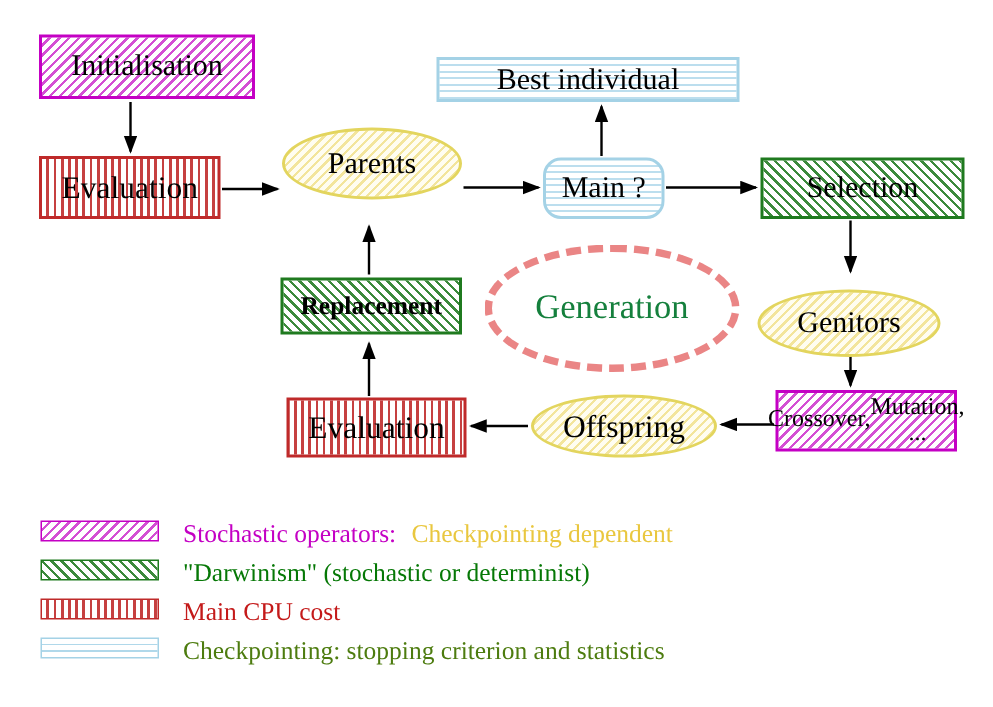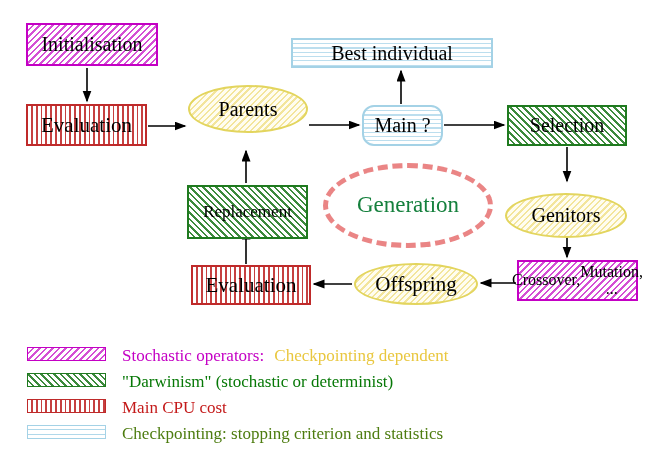--- a/index.html
+++ b/index.html
@@ -58,33 +58,33 @@
       <line x1="444" y1="125" x2="504" y2="125" marker-end="url(#ah)"></line>
       <line x1="567" y1="147" x2="567" y2="181" marker-end="url(#ah)"></line>
       <line x1="567" y1="229" x2="567" y2="257" marker-end="url(#ah)"></line>
       <line x1="516" y1="283" x2="481" y2="283" marker-end="url(#ah)"></line>
       <line x1="352" y1="284" x2="314" y2="284" marker-end="url(#ah)"></line>
       <line x1="246" y1="264" x2="246" y2="229" marker-end="url(#ah)"></line>
       <line x1="246" y1="183" x2="246" y2="151" marker-end="url(#ah)"></line>
     </g>
   </svg>
 
-  <div class="node hatch-magenta" style="left:26px;top:23px;width:132px;height:43px;">Initialisation</div>
+  <div class="node hatch-magenta" style="left:26px;top:23px;width:144px;height:43px;">Initialisation</div>
 
   <div class="node stripe-red" style="left:26px;top:104px;width:121px;height:42px;font-size:21px;">Evaluation</div>
 
   <div class="node ellipse-yellow" style="left:188px;top:85px;width:120px;height:48px;">Parents</div>
 
   <div class="node stripe-cyan" style="left:291px;top:38px;width:202px;height:30px;">Best individual</div>
 
   <div class="node stripe-cyan" style="left:362px;top:105px;width:81px;height:41px;border-radius:12px;">Main ?</div>
 
-  <div class="node hatch-green" style="left:507px;top:105px;width:120px;height:41px;">Selection</div>
+  <div class="node hatch-green" style="left:507px;top:105px;width:136px;height:41px;">Selection</div>
 
-  <div class="node hatch-green small-label" style="left:187px;top:185px;width:121px;height:54px;">Replacement</div>
+  <div class="node hatch-green small-label" style="left:187px;top:185px;width:121px;height:38px;font-weight:bold;">Replacement</div>
 
   <div class="node generation" style="left:323px;top:163px;width:170px;height:85px;">Generation</div>
 
   <div class="node ellipse-yellow" style="left:505px;top:193px;width:122px;height:45px;">Genitors</div>
 
   <div class="node stripe-red" style="left:191px;top:265px;width:120px;height:40px;font-size:21px;">Evaluation</div>
 
   <div class="node ellipse-yellow" style="left:354px;top:263px;width:124px;height:42px;font-size:21px;">Offspring</div>
 
   <div class="node hatch-magenta tiny-label" style="left:517px;top:260px;width:121px;height:41px;flex-direction:row;">

